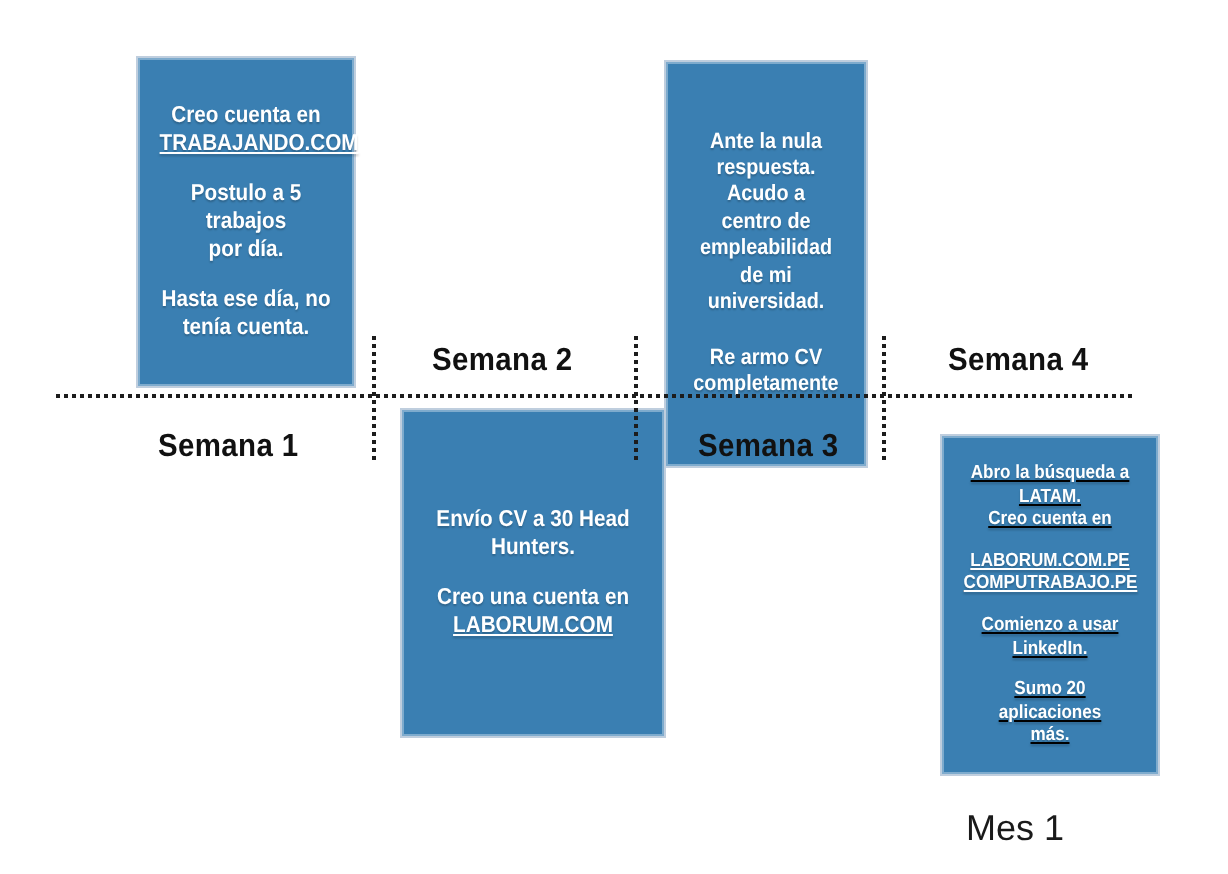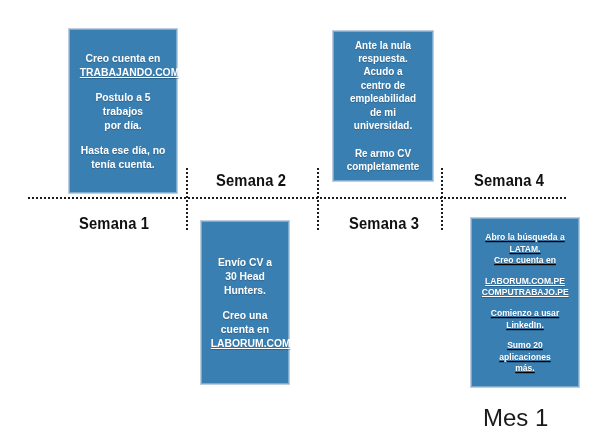--- a/index.html
+++ b/index.html
@@ -57,41 +57,41 @@
   .wk3 { left: 349px; top: 215px; }
   .wk4 { left: 474px; top: 172px; }
 
   
   .month-label {
     position: absolute;
     left: 483px;
     top: 404px;
     font-family: "Liberation Sans", sans-serif;
     font-weight: normal;
-    font-size: 24px;
+    font-size: 18px;
     color: #1a1a1a;
     white-space: nowrap;
   }
 
   
   .event-box {
     position: absolute;
     background: #3a7fb2;
     border: 1px solid #bfcede;
     box-sizing: border-box;
     display: flex;
     flex-direction: column;
     justify-content: center;
     align-items: center;
     padding: 4px 6px;
     box-shadow: 0 0 0 1px rgba(255,255,255,0.35) inset;
   }
   .box-1 { left: 68px;  top: 28px;  width: 110px; height: 166px; }
-  .box-2 { left: 200px; top: 220px; width: 90px; height: 165px; }
-  .box-3 { left: 332px; top: 30px;  width: 102px; height: 152px; }
+  .box-2 { left: 200px; top: 204px; width: 133px; height: 165px; }
+  .box-3 { left: 332px; top: 30px;  width: 102px; height: 204px; }
   .box-4 { left: 470px; top: 217px; width: 110px; height: 171px; text-decoration: underline; }
 
   .box-para {
     color: #ffffff;
     font-family: "Liberation Sans", sans-serif;
     font-weight: bold;
     text-align: center;
     line-height: 1.22;
     margin: 0;
     text-shadow: 0 1px 1px rgba(0,0,0,0.22);

